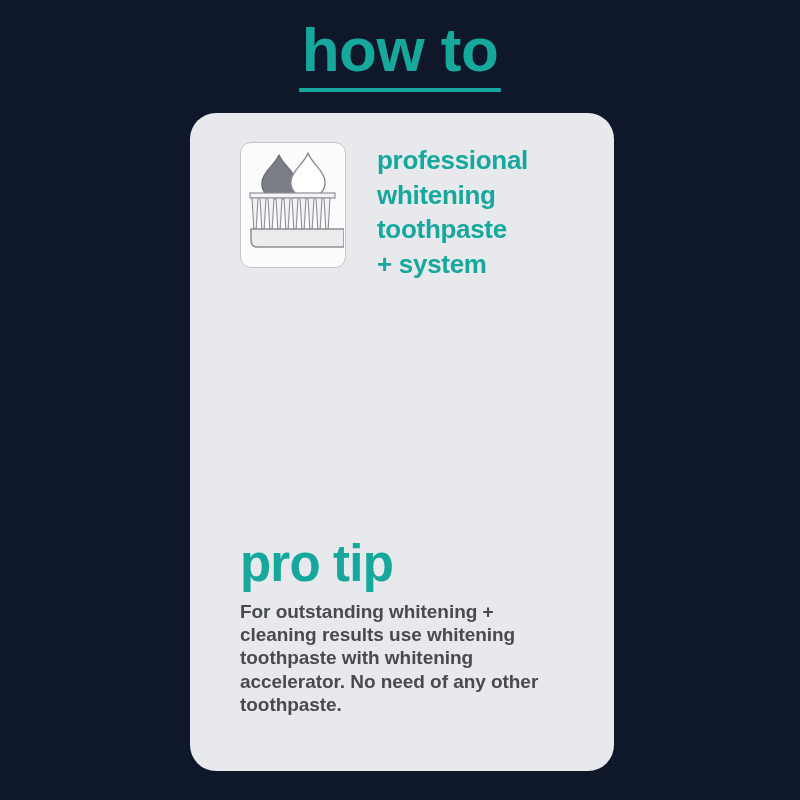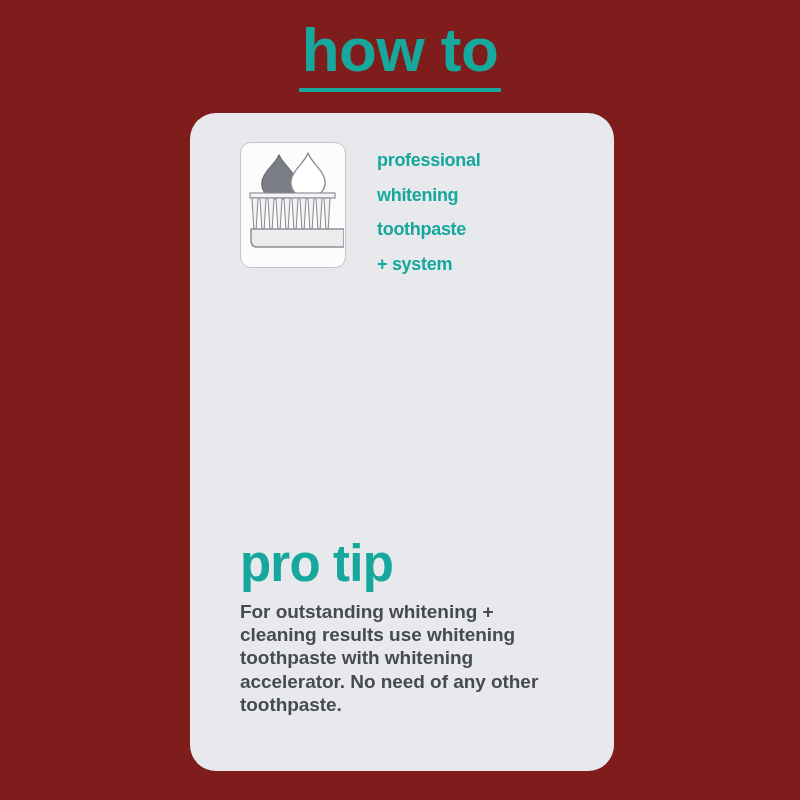--- a/index.html
+++ b/index.html
@@ -9,21 +9,21 @@
     height: 800px;
     background: #ffffff;
     font-family: "Liberation Sans", sans-serif;
     -webkit-font-smoothing: antialiased;
   }
 
   #page {
     position: relative;
     width: 800px;
     height: 800px;
-    background: #7f1d1d;
+    background: #0f172a;
     overflow: hidden;
   }
 
   
   .header {
     position: absolute;
     left: 0;
     top: 18px;
     width: 800px;
     text-align: center;
@@ -74,21 +74,21 @@
     flex: 0 0 auto;
     overflow: hidden;
     position: relative;
   }
 
   .product-icon svg { display: block; }
 
   .product-text {
     margin-left: 31px;
     padding-top: 1px;
-    font-size: 18px;
+    font-size: 26px;
     line-height: 34.5px;
     font-weight: 700;
     color: #16a89d;
     letter-spacing: -0.3px;
     white-space: pre-line;
   }
 
   
   .section { position: absolute; left: 50px; width: 340px; }
 

